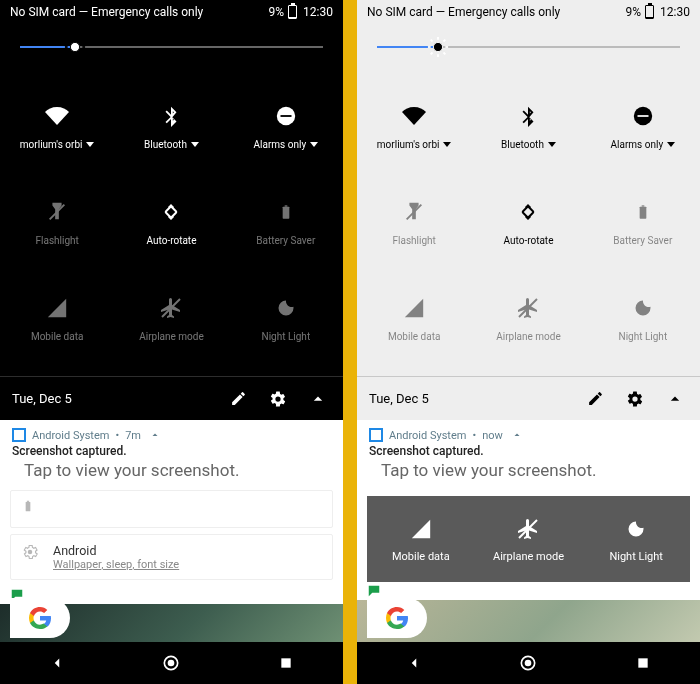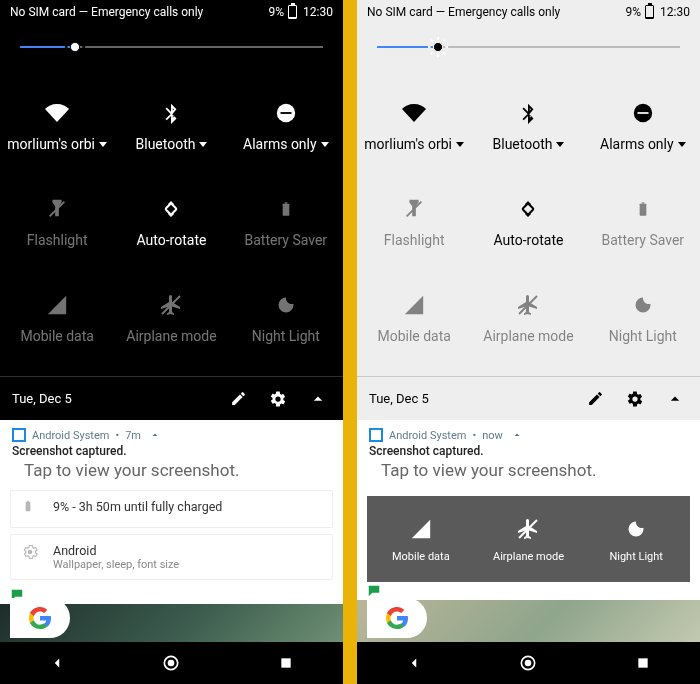--- a/index.html
+++ b/index.html
@@ -20,37 +20,37 @@
   .bright .track { height: 2px; flex: 1; background: #666; position: relative; }
   .light .bright .track { background: #bbb; }
   .bright .track .done { position:absolute; left:0; top:0; height:2px; background:#4285f4; }
   .bright .sun { position:absolute; top:50%; transform:translate(-50%,-50%); width:22px; height:22px; border-radius:50%; display:flex; align-items:center; justify-content:center; }
   .dark .bright .sun svg { fill:#fff; stroke:#000; }
   .light .bright .sun svg { fill:#000; stroke:#fff; }
   
   .tiles { display: grid; grid-template-columns: repeat(3,1fr); padding: 8px 0 10px; }
   .tile { display:flex; flex-direction:column; align-items:center; justify-content:center; height: 96px; gap:10px; }
   .tile .ic { width:26px; height:26px; display:flex; align-items:center; justify-content:center; }
-  .tile .lab { font-size: 14px; display:flex; align-items:center; gap:4px; }
+  .tile .lab { font-size: 10px; display:flex; align-items:center; gap:4px; }
   .tile.inactive { opacity: .45; }
   .caret { width:0; height:0; border-left:4px solid transparent; border-right:4px solid transparent; border-top:5px solid currentColor; }
   
   .qsfoot { height: 44px; display:flex; align-items:center; padding: 0 12px; border-top:1px solid rgba(128,128,128,.35); font-size: 13px; gap: 14px; }
   .qsfoot .grow { flex:1; }
   .ficon { width:26px; height:26px; display:flex; align-items:center; justify-content:center; }
   
   .notif { background:#fff; color:#333; font-size: 12px; }
   .nhead { display:flex; align-items:center; gap:6px; padding:8px 12px 2px; color:#607d8b; font-size:11px;text-align:center; }
   .nhead .sq { width:14px; height:14px; border:2px solid #1e88e5; display:inline-block; }
   .ntitle { font-size:12px; font-weight:500; color:#222; padding:0 12px; }
   .nsub { font-size:17px; color:#666; padding:2px 24px 10px; }
   .sub-notif { margin: 0 10px 6px; background:#fff; border:1px solid #eee; border-radius:2px; padding:8px 10px; display:flex; gap:12px; align-items:flex-start; }
   .sub-notif .sic { width:20px; height:20px; opacity:.6; }
   .sub-notif .t1 { font-size:12.5px; color:#333; }
-  .sub-notif .t2 { font-size:11px; color:#888; }
+  .sub-notif .t2 { font-size:11px; color:#888;text-decoration:underline; }
   
   .preview-row { margin:6px 10px 0; background:#5a5a5a; color:#fff; display:grid; grid-template-columns:repeat(3,1fr); height:86px; }
   .preview-row .tile { height:86px; gap:8px; }
   .preview-row .tile .lab { font-size:11px; }
   
   .greenbar { height:18px; background:#fff; display:flex; align-items:center; padding-left:10px; }
   .greenbar svg { fill:#1b9e4b; }
   
   .wall { flex:1; background: linear-gradient(135deg,#1d2d2a,#3d5d4f,#7b9d7d); position:relative; }
   .wall.light { background: linear-gradient(135deg,#b9b698,#8fa58c,#cfd2b8); }
@@ -237,23 +237,20 @@
       <div class="ntitle">Screenshot captured.</div>
       <div class="nsub">Tap to view your screenshot.</div>
       <div id="left-subs">
   <div class="sub-notif">
     <span class="sic">
               <svg viewBox="0 0 24 24" width="14" height="14" fill="#888">
                 <rect x="8" y="5" width="8" height="16" rx="1"></rect>
                 <rect x="10" y="3" width="4" height="2"></rect>
               </svg>
             </span>
-    <div>
-              <div class="t1">9% - 3h 50m until fully charged</div>
-    </div>
   </div>
   <div class="sub-notif">
     <span class="sic">
               <svg viewBox="0 0 24 24" width="18" height="18" fill="#888">
                 <circle cx="12" cy="12" r="3"></circle>
                 <path d="M19.4 13a7.5 7.5 0 0 0 0-2l2-1.6-2-3.4-2.4 1a7.5 7.5 0 0 0-1.7-1l-.4-2.6h-4l-.4 2.6a7.5 7.5 0 0 0-1.7 1l-2.4-1-2 3.4L6.6 11a7.5 7.5 0 0 0 0 2l-2 1.6 2 3.4 2.4-1c.5.4 1.1.7 1.7 1l.4 2.6h4l.4-2.6c.6-.3 1.2-.6 1.7-1l2.4 1 2-3.4z" fill="none" stroke="#888" stroke-width="1.5"></path>
               </svg>
             </span>
     <div>
               <div class="t1">Android</div>

